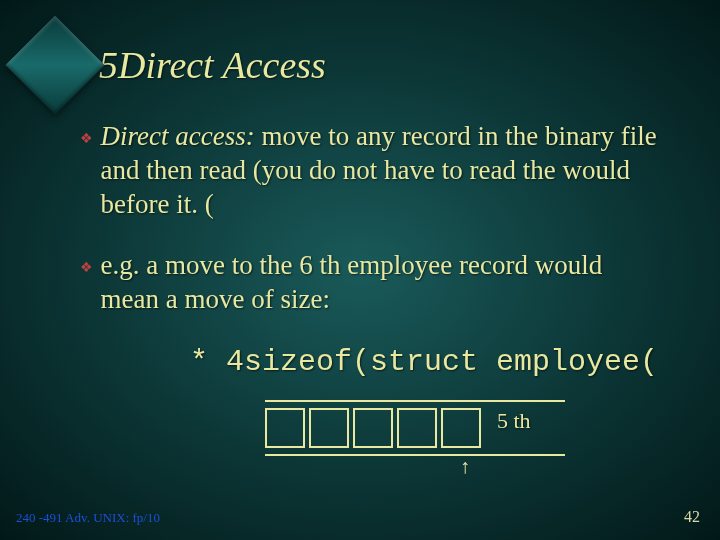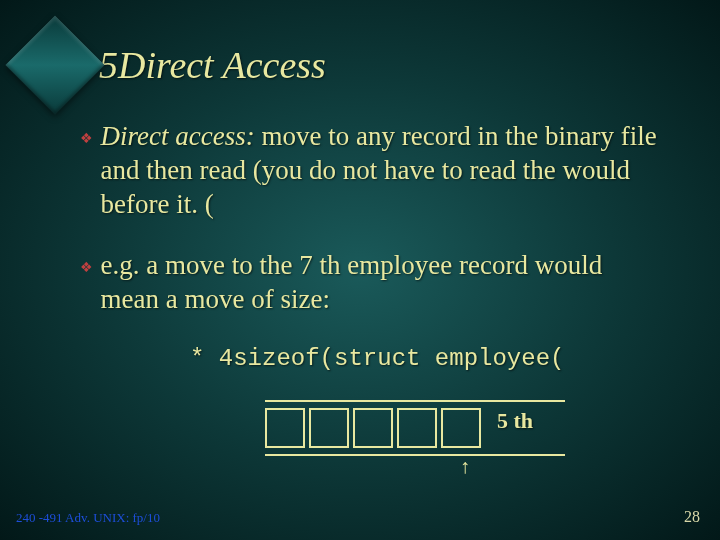--- a/index.html
+++ b/index.html
@@ -56,21 +56,21 @@
   }
   .bullet-text {
     font-size: 27px;
     line-height: 1.25;
     color: #e8e8a0;
     text-shadow: 1px 1px 2px rgba(0,0,0,0.6);
   }
   .bullet-text .em { font-style: italic; }
   .code-line {
     font-family: "Courier New", monospace;
-    font-size: 24px;
+    font-size: 30px;
     color: #e8e8a0;
     margin-left: 110px;
     margin-top: 10px;
     text-shadow: 1px 1px 2px rgba(0,0,0,0.6);
   }
   .diagram {
     position: absolute;
     top: 400px;
     left: 265px;
     width: 300px;
@@ -92,21 +92,20 @@
     margin-right: 4px;
     background: transparent;
   }
   .fifth-label {
     position: absolute;
     top: 8px;
     left: 232px;
     color: #e8e8a0;
     font-size: 22px;
     text-shadow: 1px 1px 2px rgba(0,0,0,0.6);
-    font-weight: bold;
   }
   .arrow {
     position: absolute;
     top: 56px;
     left: 195px;
     color: #e8e8a0;
     font-size: 20px;
     line-height: 1;
   }
   .footer-left {
@@ -137,21 +136,21 @@
   <div class="bullet-block">
     <span class="bullet-icon">❖</span>
     <span class="bullet-text">
       <span class="em">Direct access:</span><span> move to any record in the binary file and then read (you do not have to read the would before it. (</span>
     </span>
   </div>
 
   <div class="bullet-block">
     <span class="bullet-icon">❖</span>
     <span class="bullet-text">
-      <span>e.g. a move to the 7 th employee record would mean a move of size:</span>
+      <span>e.g. a move to the 6 th employee record would mean a move of size:</span>
     </span>
   </div>
 
   <div class="code-line">* 4sizeof(struct employee(</div>
 
 </div>
 
 <div class="diagram">
   <hr class="hr-line">
   <div class="boxes-row">
@@ -160,13 +159,13 @@
     <div class="rec-box"></div>
     <div class="rec-box"></div>
     <div class="rec-box"></div>
   </div>
   <hr class="hr-line">
   <div class="fifth-label">5 th</div>
   <div class="arrow">↑</div>
 </div>
 
 <div class="footer-left">240 -491 Adv. UNIX: fp/10</div>
-<div class="footer-right">28</div>
+<div class="footer-right">42</div>
 
 </body></html>

